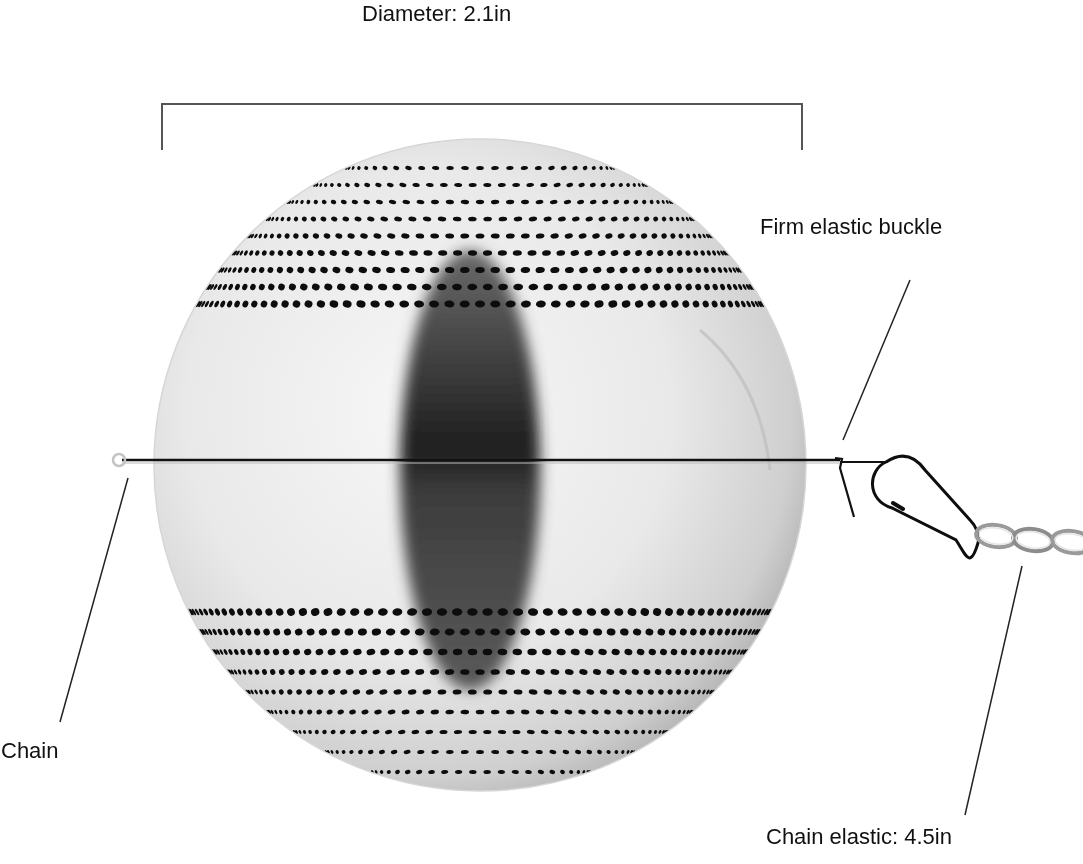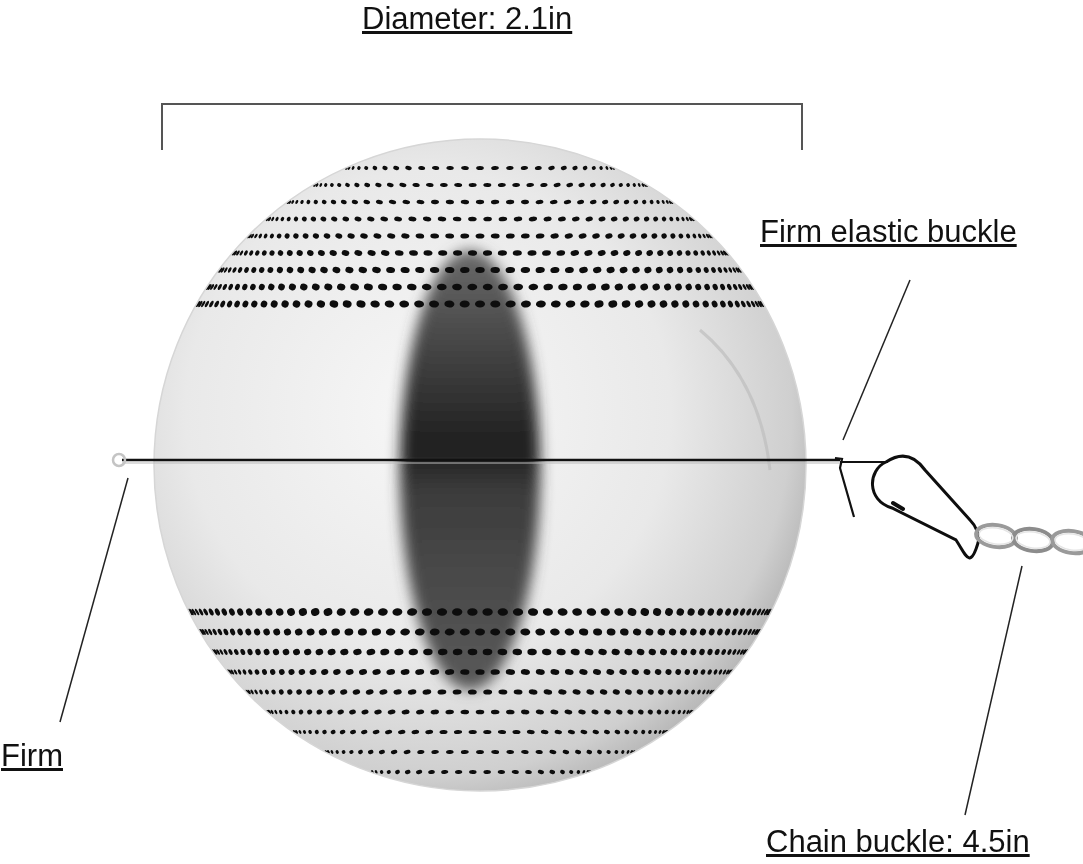--- a/index.html
+++ b/index.html
@@ -1,18 +1,18 @@
 <!DOCTYPE html>
 <html><head>
   <meta charset="utf-8">
   <style>
     html, body { margin: 0; padding: 0; background: #ffffff; }
     body { width: 1083px; height: 864px; position: relative; overflow: hidden;
            font-family: "Liberation Sans", sans-serif; color: #111111; }
-    .label { position: absolute; font-size: 31px; line-height: 1; white-space: nowrap; text-decoration: underline; }
+    .label { position: absolute; font-size: 22px; line-height: 1; white-space: nowrap; }
     #diagram { position: absolute; left: 0; top: 0; }
   </style>
 </head>
 <body>
 
 <svg id="diagram" width="1083" height="864" viewBox="0 0 1083 864" xmlns="http://www.w3.org/2000/svg">
   <defs>
     <radialGradient id="sphereBase" cx="0.42" cy="0.42" r="0.62">
       <stop offset="0" stop-color="#f7f7f7"></stop>
       <stop offset="0.6" stop-color="#e9e9e9"></stop>
@@ -899,14 +899,14 @@
 
   <g stroke="#222" stroke-width="1.5">
     <line x1="910" y1="280" x2="843" y2="440"></line>
     <line x1="128" y1="478" x2="60" y2="722"></line>
     <line x1="1022" y1="566" x2="965" y2="815"></line>
   </g>
 </svg>
 
 <div class="label" style="left:362px; top:3px;">Diameter: 2.1in</div>
 <div class="label" style="left:760px; top:216px;">Firm elastic buckle</div>
-<div class="label" style="left:1px; top:740px;">Firm</div>
-<div class="label" style="left:766px; top:826px;">Chain buckle: 4.5in</div>
+<div class="label" style="left:1px; top:740px;">Chain</div>
+<div class="label" style="left:766px; top:826px;">Chain elastic: 4.5in</div>
 
 </body></html>

